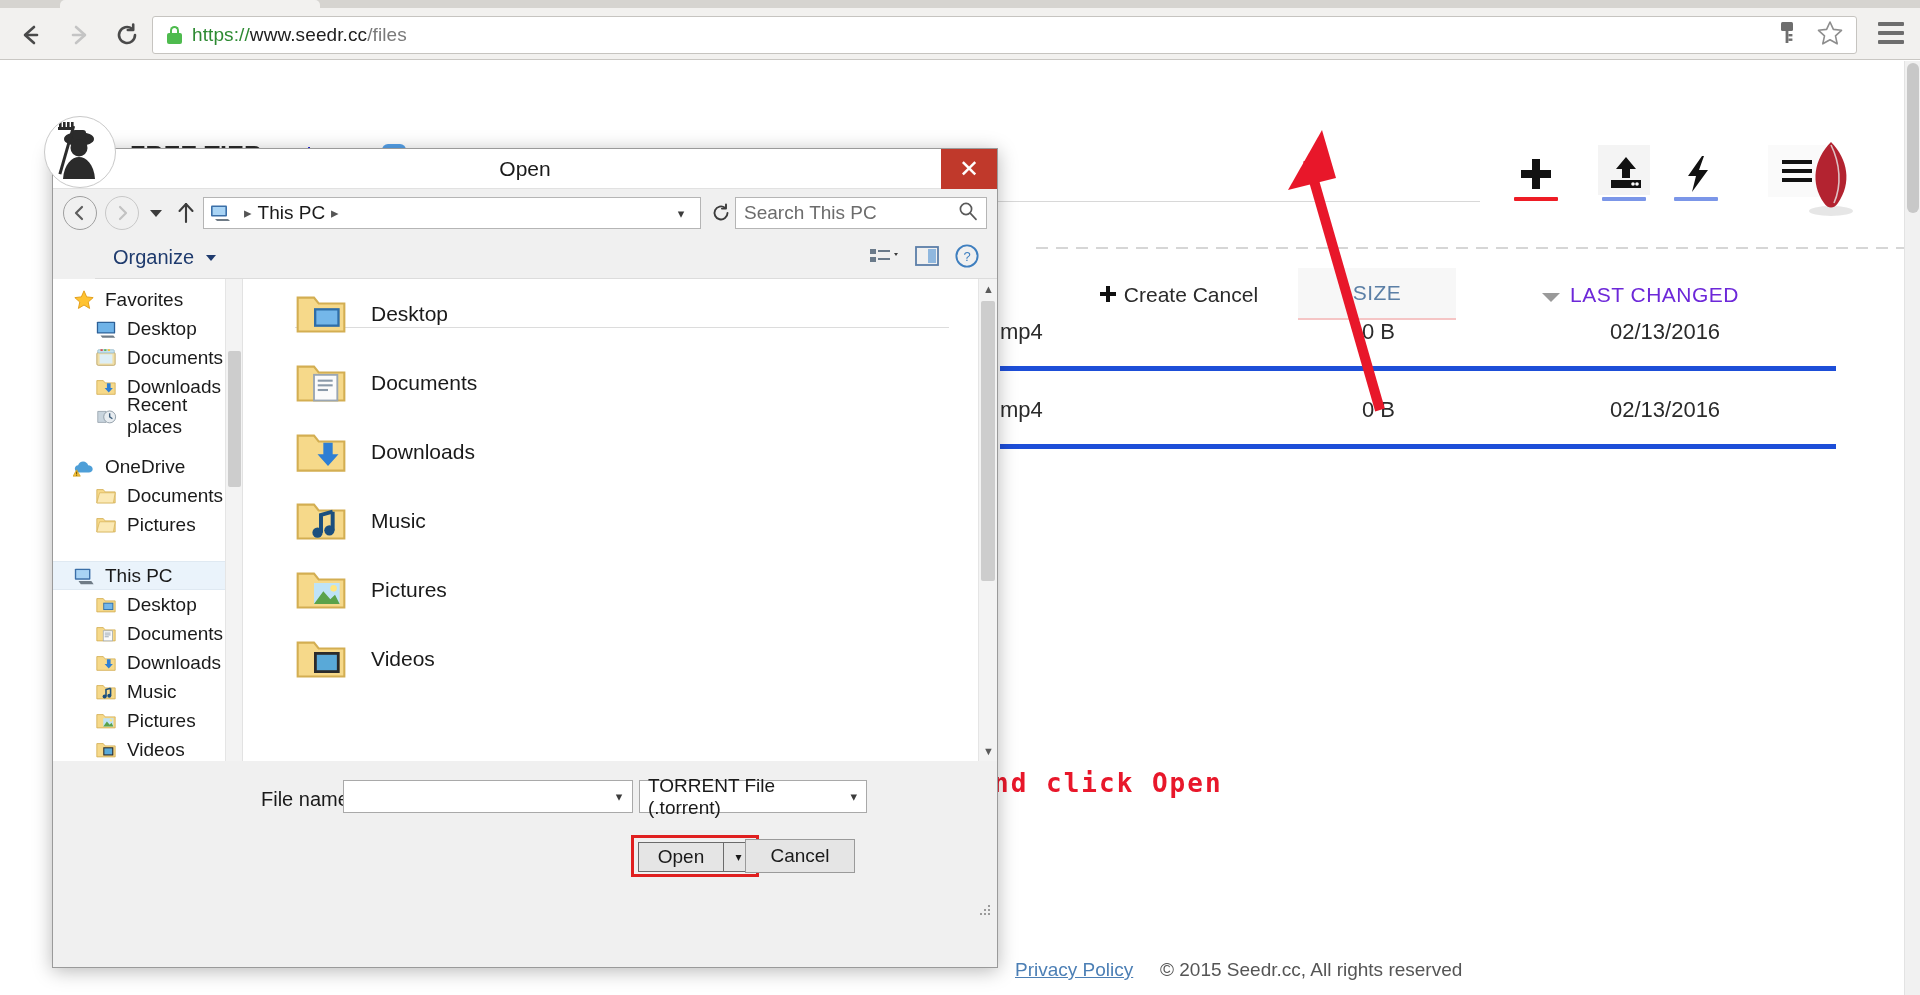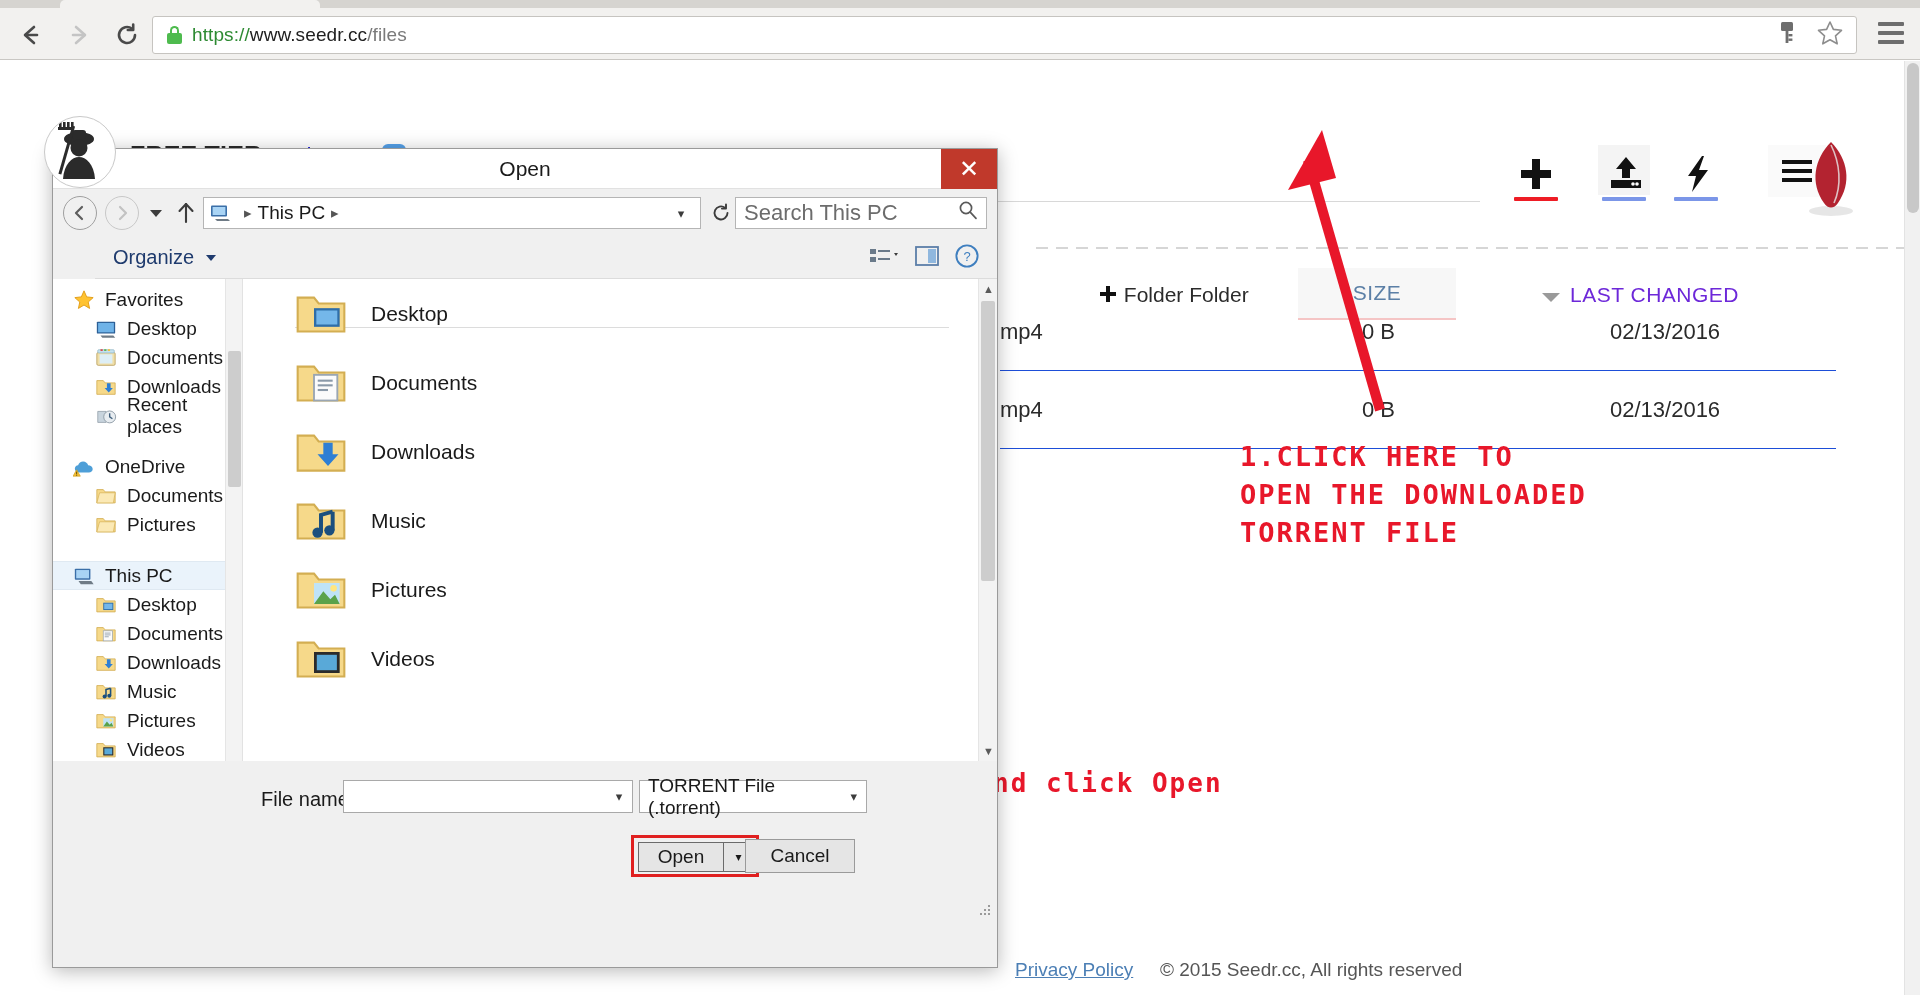--- a/index.html
+++ b/index.html
@@ -100,21 +100,21 @@
   .size-col {
     position: absolute; left: 1298px; top: 207px; width: 158px; height: 52px;
     background: #f7f7f7; border-bottom: 2px solid #f5c5c5;
     display: flex; align-items: center; justify-content: center;
     font-size: 21px; color: #5b7fa6; letter-spacing: .5px;
   }
   .lastchanged { position: absolute; left: 1570px; top: 222px; font-size: 21px; color: #6d28d9; letter-spacing: .5px; }
   .sort-caret { position: absolute; left: 1542px; top: 232px; width: 0; height: 0;
     border-left: 9px solid transparent; border-right: 9px solid transparent; border-top: 9px solid #9a9a9a; }
 
-  .file-row { position: absolute; left: 1000px; width: 836px; height: 78px; border-bottom: 1px solid #1d4ed8; }
+  .file-row { position: absolute; left: 1000px; width: 836px; height: 78px; border-bottom: 5px solid #1d4ed8; }
   .file-row .fname { position: absolute; left: 0px; top: 26px; font-size: 22px; color: #2b2b2b; }
   .file-row .fsize { position: absolute; left: 362px; top: 26px; font-size: 22px; color: #2b2b2b; }
   .file-row .fdate { position: absolute; left: 610px; top: 26px; font-size: 22px; color: #2b2b2b; }
   .row-leftline { position: absolute; left: 996px; width: 2px; background: #e6e6e6; }
 
   .footer-link { position: absolute; left: 1015px; top: 898px; font-size: 19px; color: #4c7fb5; }
   .footer-copy { position: absolute; left: 1160px; top: 898px; font-size: 19px; color: #555; }
 
   
   .annot {
@@ -141,21 +141,21 @@
   }
   .dlg-nav { position: relative; height: 48px; background: #f0f0f0; display: flex; align-items: center; padding: 0 10px; }
   .rnd-btn { width: 34px; height: 34px; border: 1.5px solid #9f9f9f; border-radius: 50%; display: flex; align-items: center; justify-content: center; color: #5e5e5e; }
   .rnd-btn.dim { border-color: #c8c8c8; color: #c2c2c2; }
   .crumbbar {
     flex: 1; height: 32px; margin: 0 6px 0 6px; background: #fff; border: 1px solid #b5b5b5;
     display: flex; align-items: center; padding: 0 6px; font-size: 19px; color: #1a1a1a;
   }
   .searchbar {
     width: 252px; height: 32px; background: #fff; border: 1px solid #b5b5b5;
-    display: flex; align-items: center; padding: 12px 8px; font-size: 22px; color: #6c6c6c;
+    display: flex; align-items: center; padding: 12px 8px; font-size: 19px; color: #6c6c6c;
   }
   .dlg-organize { position: relative; height: 42px; background: #f0f0f0; border-bottom: 1px solid #dcdcdc; display: flex; align-items: center; margin-left: 42px; }
   .organize-label { margin-left: 18px; font-size: 20px; color: #1f3b6e; }
   .view-icons { margin-left: auto; display: flex; align-items: center; gap: 16px; padding-right: 18px; }
 
   .dlg-body { position: relative; height: 482px; background: #fff; display: flex; }
   .tree { width: 190px; background: #fff; border-right: 1px solid #e2e2e2; position: relative; overflow: hidden; padding-top: 6px; }
   .tree-scroll { position: absolute; right: 0; top: 0; width: 17px; height: 100%; background: #f3f3f3; border-left: 1px solid #e5e5e5; }
   .tree-scroll .thumb { position: absolute; left: 2px; top: 72px; width: 13px; height: 136px; background: #cdcdcd; border-radius: 2px; }
   .tree-item { height: 29px; display: flex; align-items: center; font-size: 19px; color: #1a1a1a; padding-left: 20px; }
@@ -352,21 +352,21 @@
       </div>
     </div>
 
     <div class="dash-divider"></div>
 
     <div class="create-folder">
       <svg width="20" height="20" viewBox="0 0 20 20" style="vertical-align:-2px">
           <rect x="8" y="2" width="4" height="16" fill="#111"></rect>
           <rect x="2" y="8" width="16" height="4" fill="#111"></rect>
         </svg>
-      <span>Folder Folder</span>
+      <span>Create Cancel</span>
     </div>
     <div class="size-col">SIZE</div>
     <div class="sort-caret"></div>
     <div class="lastchanged">LAST CHANGED</div>
 
     <div class="row-leftline" style="top:226px;height:160px"></div>
 
     <div class="file-row" style="top:232px">
       <span class="fname">mp4</span>
       <span class="fsize">0 B</span>
@@ -389,21 +389,20 @@
   <svg class="arrow-svg" style="left:1230px;top:120px;width:200px;height:300px">
     <path d="M150 290 L78 40" stroke="#e8172a" stroke-width="10" fill="none"></path>
     <path d="M92 10 L58 70 L106 58 Z" fill="#e8172a"></path>
   </svg>
 
   <svg class="arrow-svg" style="left:570px;top:570px;width:200px;height:200px">
     <path d="M25 25 L118 110" stroke="#e8172a" stroke-width="10" fill="none"></path>
     <path d="M2 2 L16 62 L60 22 Z" fill="#e8172a"></path>
   </svg>
 
-  <div class="annot annot-1"><span>1.CLICK HERE TO</span><br><span>OPEN THE DOWNLOADED</span><br><span>TORRENT FILE</span></div>
   <div class="annot annot-2">2. Select the file and click Open</div>
 
   <div class="dlg">
 
     <div class="dlg-title">
       <span class="chrome-logo">
         <svg width="26" height="26" viewBox="0 0 26 26">
           <circle cx="13" cy="13" r="12.5" fill="#dd4b3e"></circle>
           <path d="M13 .5 A12.5 12.5 0 0 1 24 7 L13 7 Z" fill="#ef3f36"></path>
           <path d="M2.4 6.5 A12.5 12.5 0 0 0 9 24.6 L14 15.5 Z" fill="#4caf50"></path>

